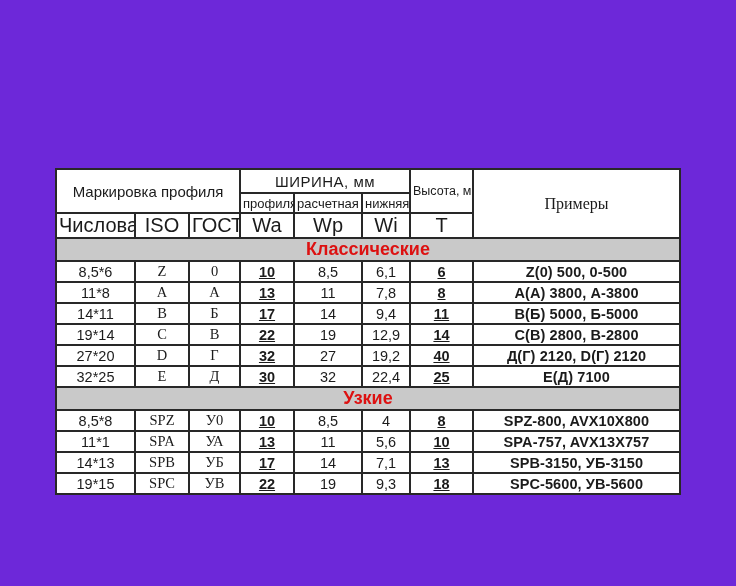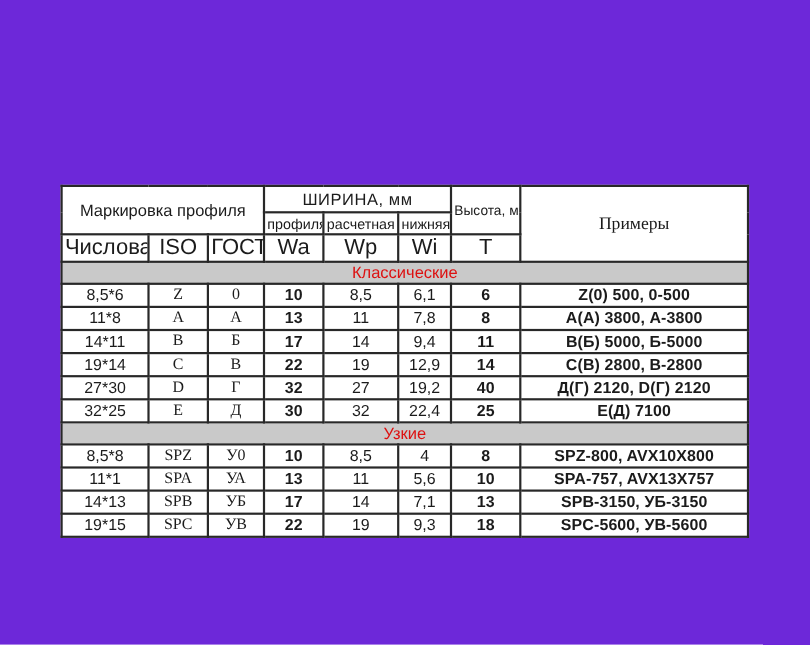--- a/index.html
+++ b/index.html
@@ -24,27 +24,27 @@
   .th-marking{font-size:15px;height:40px;}
   .th-width{font-size:15px;height:22px;letter-spacing:0.5px;}
   .th-widthsub{font-size:13px;height:18px;}
   .th-height{font-size:12.5px;}
   .th-examples{font-size:16px;font-family:Liberation Serif, serif;}
   .th-col{font-weight:bold;font-size:20px;height:20px;}
   
   tr.section-row td{
     background:var(--section-bg,#c9c9c9);
     color:var(--section-text,#dd1111);
-    font-weight:normal;font-size:15px;height:18px;
+    font-weight:bold;font-size:18px;height:18px;
   }
   
   tr.data-row td{font-size:14.5px;height:19px;}
   td.cell-numeric{font-size:14px;}
   td.cell-serif{font-family:"Liberation Serif", serif;font-size:15px;}
-  td.cell-bold{font-weight:bold;}
+  td.cell-bold{font-weight:bold;text-decoration:underline;}
   td.cell-examples{font-size:10.5px;font-weight:600;letter-spacing:0.1px;}
 </style>
 </head>
 <body style="background: rgb(255, 255, 255);">
 
 <div class="stage">
   <table class="profile-table">
     <colgroup>
       <col style="width:79px">
         <col style="width:54px">
@@ -115,21 +115,21 @@
           <td class="cell-numeric">19*14</td>
           <td class="cell-serif">C</td>
           <td class="cell-serif">В</td>
           <td class="cell-bold">22</td>
           <td>19</td>
           <td>12,9</td>
           <td class="cell-bold">14</td>
           <td class="cell-examples">С(В) 2800, В-2800</td>
         </tr>
         <tr class="data-row">
-          <td class="cell-numeric">27*30</td>
+          <td class="cell-numeric">27*20</td>
           <td class="cell-serif">D</td>
           <td class="cell-serif">Г</td>
           <td class="cell-bold">32</td>
           <td>27</td>
           <td>19,2</td>
           <td class="cell-bold">40</td>
           <td class="cell-examples">Д(Г) 2120, D(Г) 2120</td>
         </tr>
         <tr class="data-row">
           <td class="cell-numeric">32*25</td>

